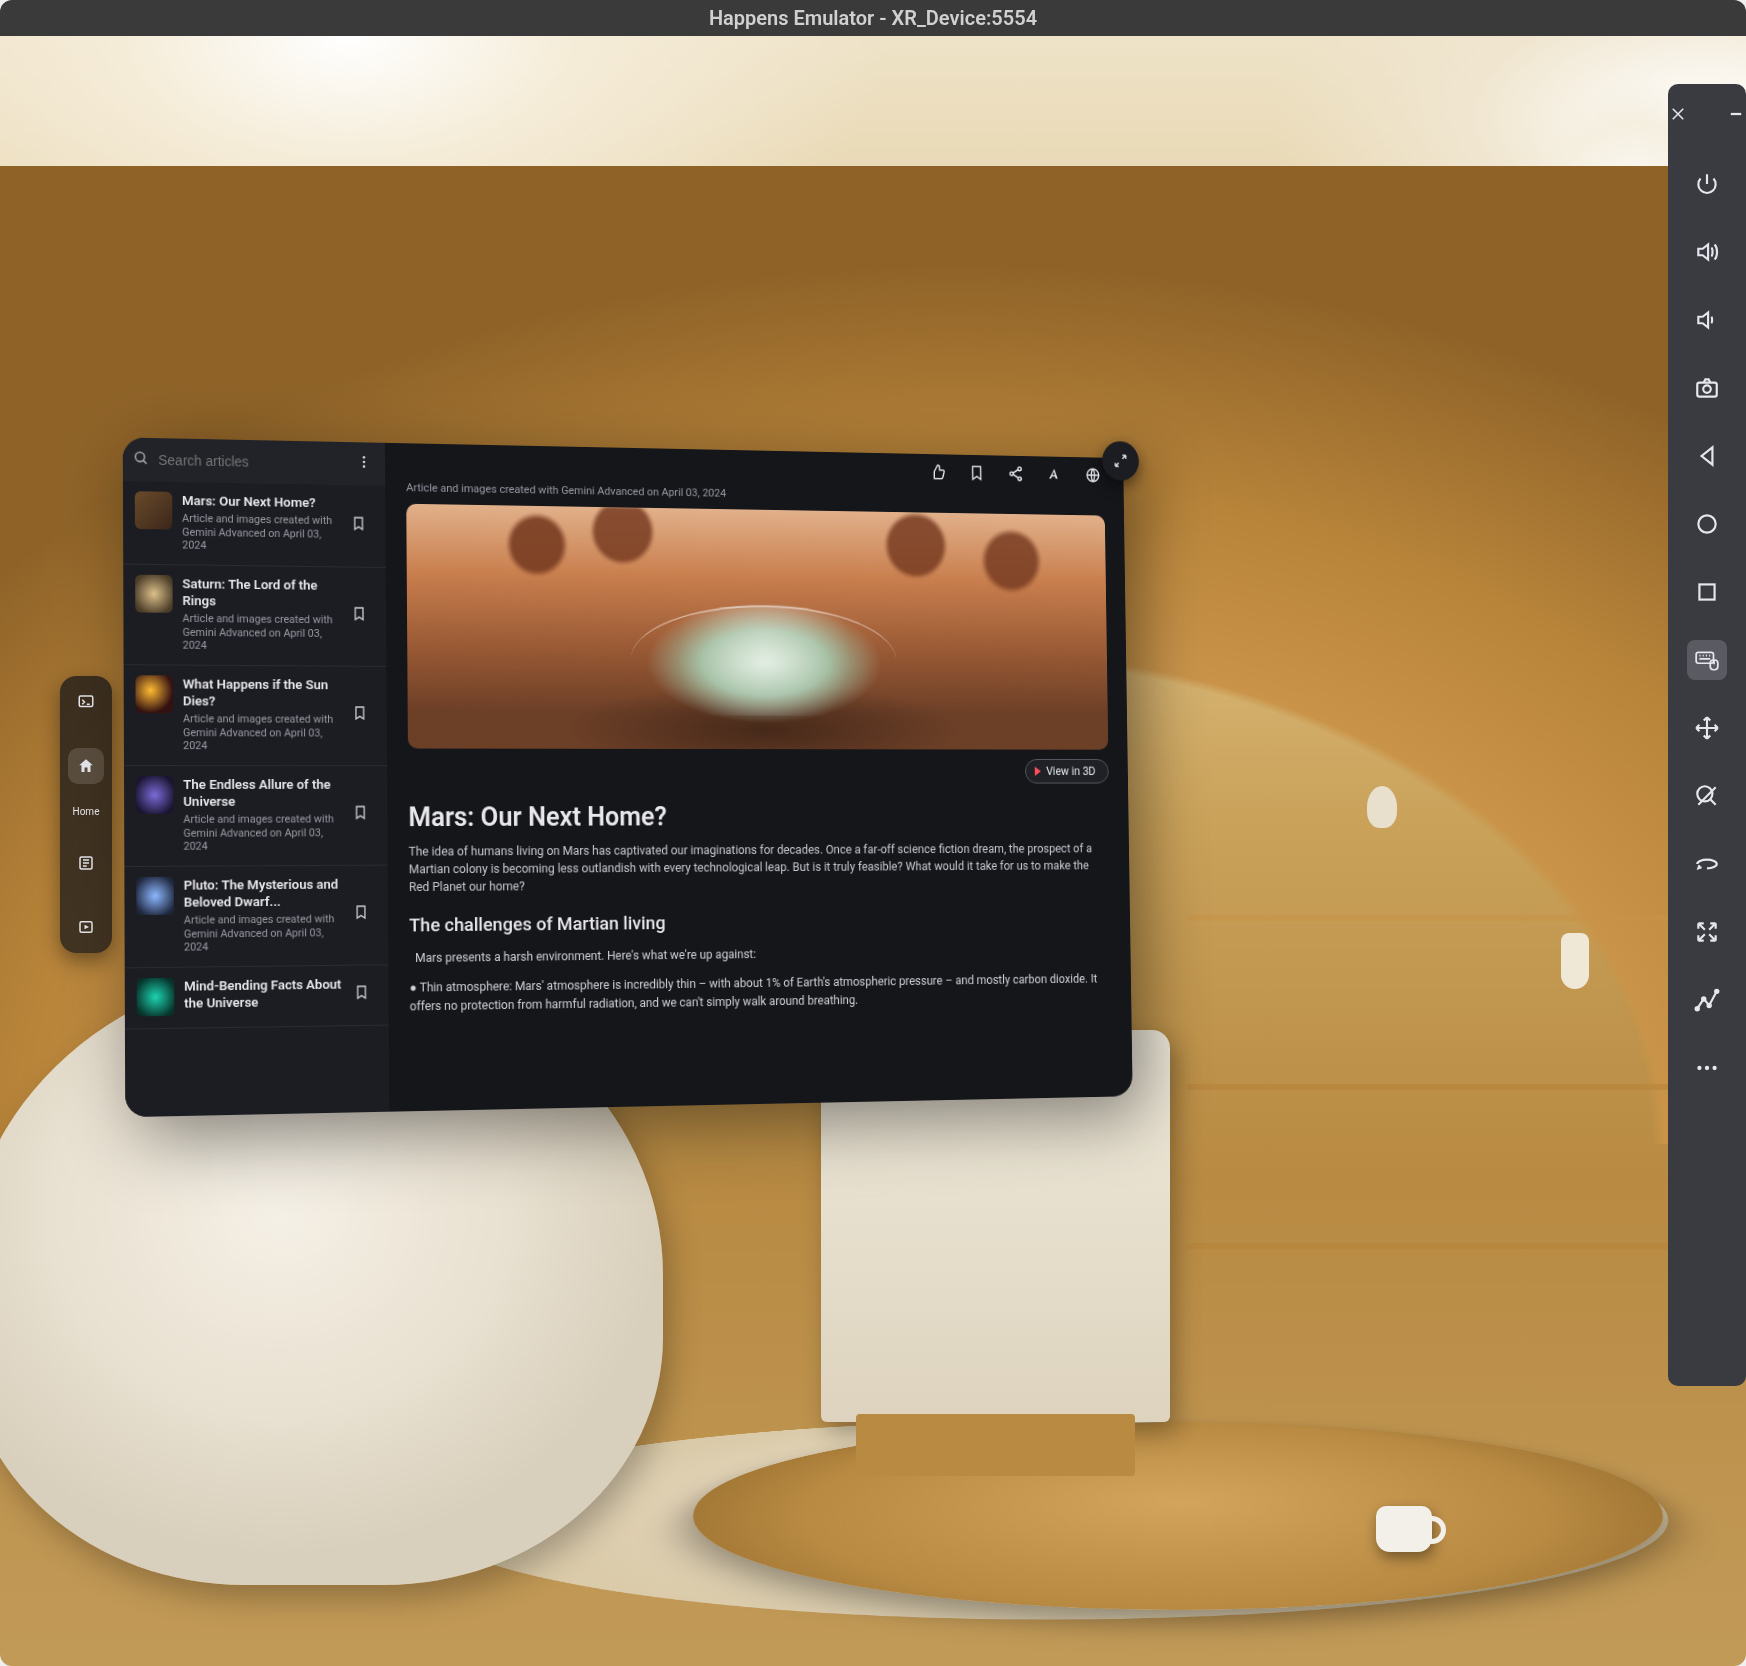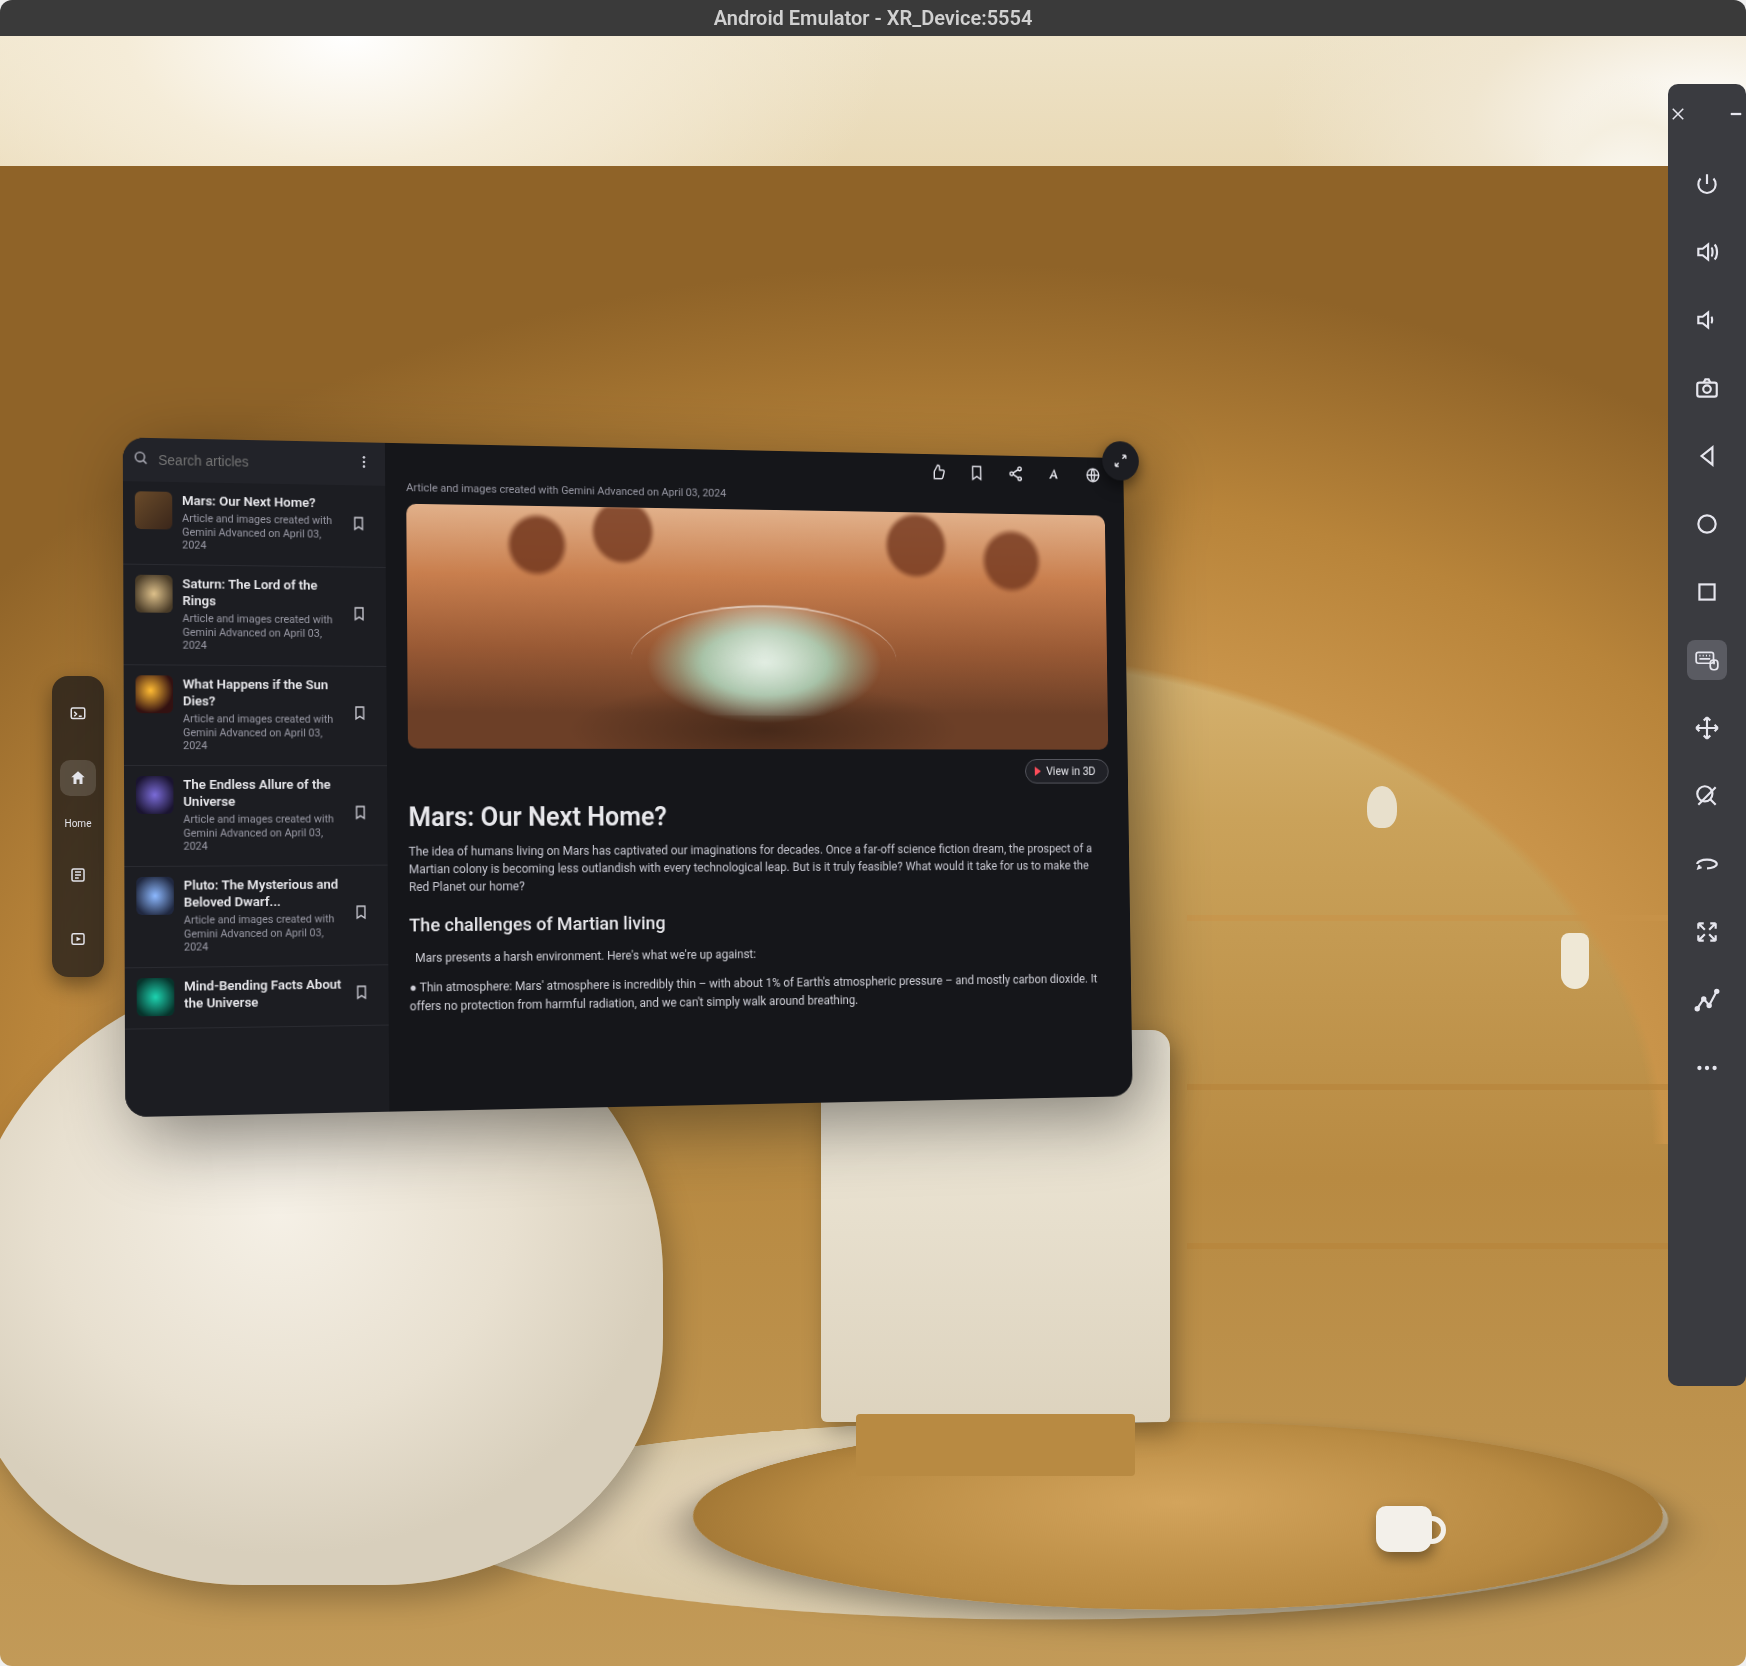--- a/index.html
+++ b/index.html
@@ -94,23 +94,23 @@
     position:absolute; right:20%; top:46%; width:30px; height:42px;
     background:#e8e0cc; border-radius:50% 50% 40% 40%;
   }
   .lamp {
     position:absolute; right:0; top:2%; width:16%; height:26%;
     background: radial-gradient(ellipse 60% 55% at 60% 40%, #ffffff 0%, #f5efe0 50%, transparent 70%);
   }
 
   
   .mini-rail {
-    position: absolute; left: 52px; top: 640px;
+    position: absolute; left: 60px; top: 640px;
     width: 52px; background: rgba(20,20,24,.72); backdrop-filter: blur(6px);
-    border-radius: 16px; padding: 20px 0;
+    border-radius: 16px; padding: 8px 0;
     display: flex; flex-direction: column; align-items: center; gap: 28px;
     box-shadow: 0 8px 20px rgba(0,0,0,.4);
   }
   .mini-rail .mi {
     width: 36px; height: 36px; display:flex; align-items:center; justify-content:center;
     color:#e8e8ee; border-radius:10px; cursor:pointer;
     flex-direction: column; font-size: 9px; gap:2px;
   }
   .mini-rail .mi.active { background: rgba(255,255,255,.14); }
   .mini-rail .mi svg { width:18px; height:18px; }
@@ -249,21 +249,21 @@
   .articles::-webkit-scrollbar, .content-col::-webkit-scrollbar { width:6px; }
   .articles::-webkit-scrollbar-thumb, .content-col::-webkit-scrollbar-thumb { background:#3a3b42; border-radius:3px; }
 
 </style>
 </head>
 <body>
 
 <div class="window" id="win" style="transform: scale(1);">
 
   <div class="titlebar">
-    <span>Android Emulator - XR_Device:5554</span>
+    <span>Happens Emulator - XR_Device:5554</span>
   </div>
 
   <div class="stage-wrap">
 
     <div class="environment">
       <div class="lamp"></div>
       <div class="arch"></div>
       <div class="shelf"></div>
       <div class="vase"></div>
       <div class="vase2"></div>

